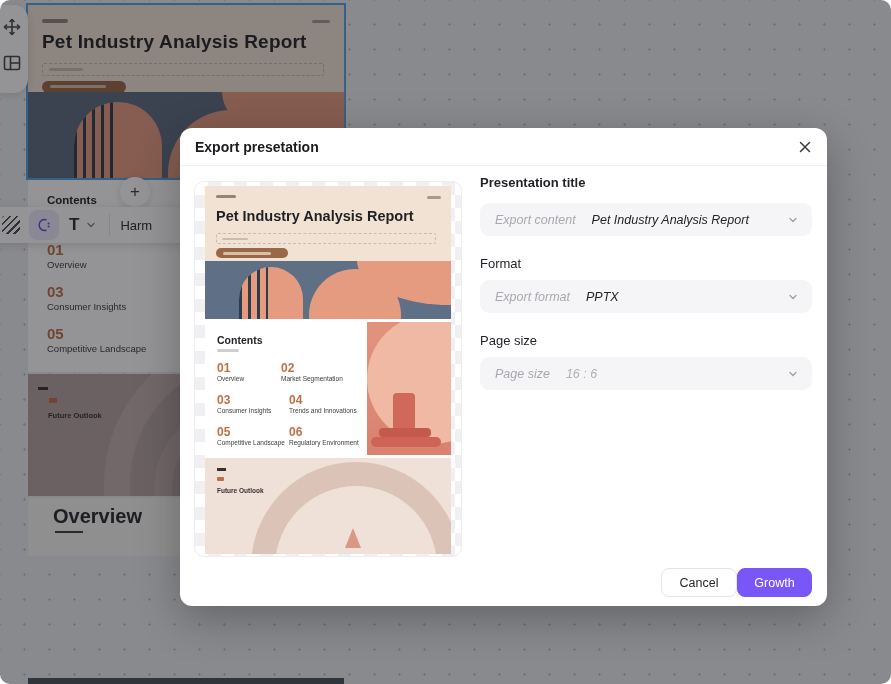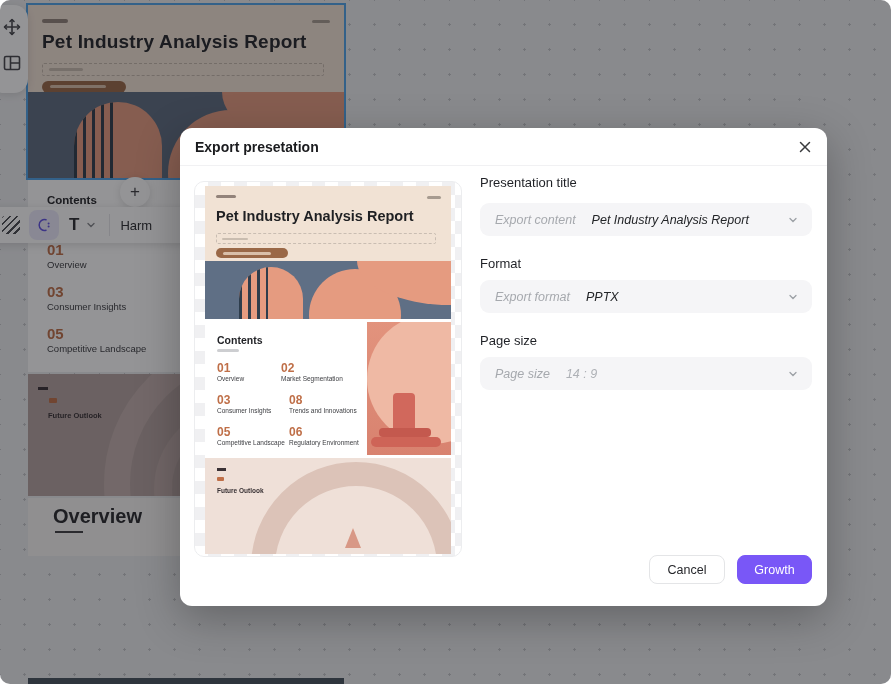--- a/index.html
+++ b/index.html
@@ -119,25 +119,25 @@
   .pvf-label{position:absolute;left:12px;top:29px;font-size:6.5px;font-weight:600;color:#383134;}
   
   .form{position:absolute;left:300px;top:40px;width:332px;}
   .f-label{font-size:13px;font-weight:500;color:#1F2126;}
   .dd{width:332px;height:33px;background:#F5F5F7;border-radius:9px;display:flex;align-items:center;
       padding:0 13px 0 15px;cursor:pointer;font-style:italic;}
   .dd-key{font-size:12.5px;color:#A6A9AE;margin-right:16px;white-space:nowrap;}
   .dd-value{font-size:12.5px;color:#232528;white-space:nowrap;}
   .dd.disabled .dd-value{color:#AEB1B6;}
   .dd .chev{margin-left:auto;color:#9CA0A6;}
-  .lb1{position:absolute;top:7px;} .dd1{position:absolute;top:35px;}
+  .lb1{position:absolute;top:7px;font-weight:bold;} .dd1{position:absolute;top:35px;}
   .lb2{position:absolute;top:88px;} .dd2{position:absolute;top:112px;}
   .lb3{position:absolute;top:165px;} .dd3{position:absolute;top:189px;}
   
-  .m-footer{position:absolute;right:15px;bottom:22px;display:flex;gap:12px;}
+  .m-footer{position:absolute;right:15px;bottom:9px;display:flex;}
   .btn{height:29px;border-radius:8px;font-size:12.5px;display:flex;align-items:center;justify-content:center;cursor:pointer;}
   .btn-cancel{width:76px;background:#fff;border:1px solid #E4E5E7;color:#26272B;}
   .btn-export{width:75px;background:#7957F7;border:1px solid #7957F7;color:#fff;font-weight:500;}
 </style>
 </head>
 <body>
 
 <div class="stage">
 
   <div class="canvas">
@@ -274,21 +274,21 @@
             </div>
           <div class="pv-toc" style="left:76px;top:40px">
               <div class="toc-num">02</div>
               <div class="toc-label">Market Segmentation</div>
             </div>
           <div class="pv-toc" style="left:12px;top:72px">
               <div class="toc-num">03</div>
               <div class="toc-label">Consumer Insights</div>
             </div>
           <div class="pv-toc" style="left:84px;top:72px">
-              <div class="toc-num">08</div>
+              <div class="toc-num">04</div>
               <div class="toc-label">Trends and Innovations</div>
             </div>
           <div class="pv-toc" style="left:12px;top:104px">
               <div class="toc-num">05</div>
               <div class="toc-label">Competitive Landscape</div>
             </div>
           <div class="pv-toc" style="left:84px;top:104px">
               <div class="toc-num">06</div>
               <div class="toc-label">Regulatory Environment</div>
             </div>
@@ -326,21 +326,21 @@
         <span class="dd-key">Export format</span>
         <span class="dd-value">PPTX</span>
         <svg class="chev" viewBox="0 0 12 12" width="12" height="12" fill="none" stroke="currentColor" stroke-width="1.3" stroke-linecap="round">
             <path d="M3 4.5 6 7.5 9 4.5"></path>
           </svg>
       </div>
 
       <div class="f-label lb3">Page size</div>
       <div class="dd dd3 disabled">
         <span class="dd-key">Page size</span>
-        <span class="dd-value">14 : 9</span>
+        <span class="dd-value">16 : 6</span>
         <svg class="chev" viewBox="0 0 12 12" width="12" height="12" fill="none" stroke="currentColor" stroke-width="1.3" stroke-linecap="round">
             <path d="M3 4.5 6 7.5 9 4.5"></path>
           </svg>
       </div>
     </div>
 
     <div class="m-footer">
       <div class="btn btn-cancel">Cancel</div>
       <div class="btn btn-export">Growth</div>
     </div>

